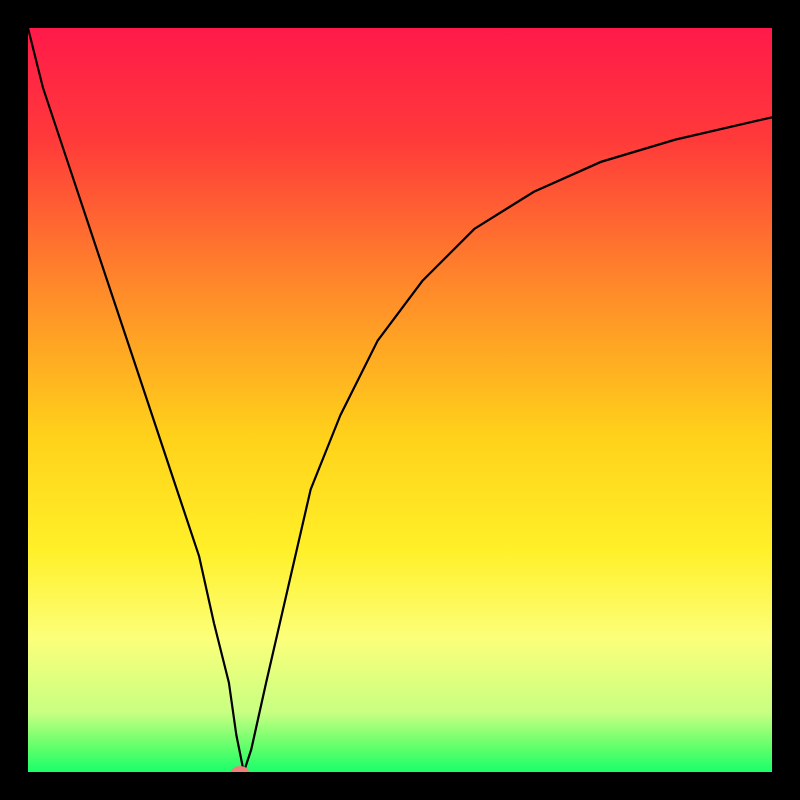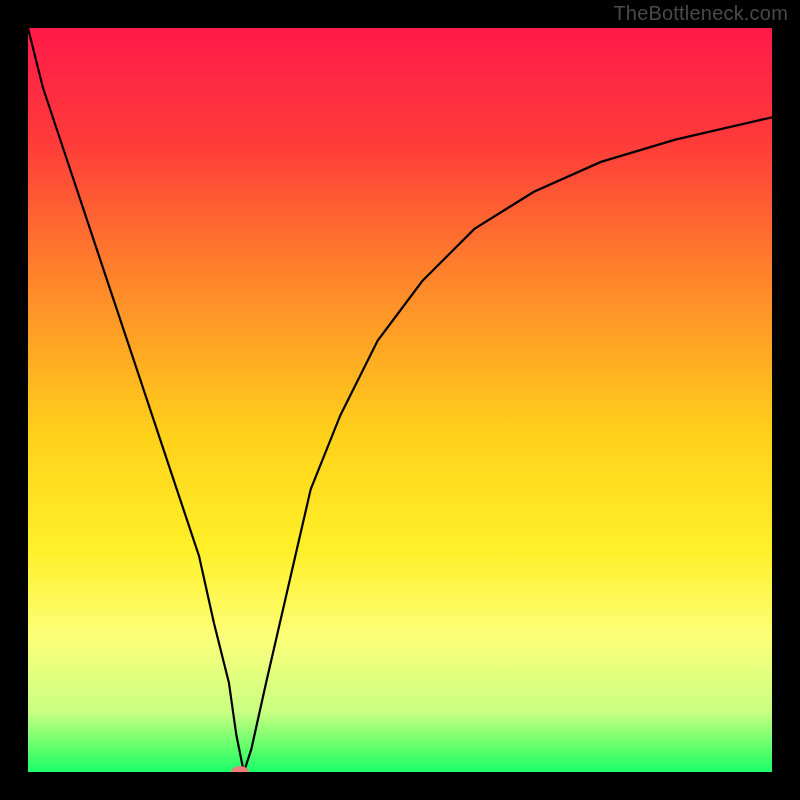--- a/index.html
+++ b/index.html
@@ -32,21 +32,20 @@
   svg {
     position: absolute;
     top: 28px;
     left: 28px;
   }
 </style>
 </head>
 <body>
 
 <div class="frame">
-  <div class="watermark">TheBottleneck.com</div>
   <svg id="chart-svg" width="744" height="744" viewBox="0 0 744 744">
     <defs>
       <linearGradient id="bg-grad" x1="0" y1="0" x2="0" y2="1">
           <stop offset="0%" stop-color="#ff1a4a"></stop>
           <stop offset="15%" stop-color="#ff3a3a"></stop>
           <stop offset="35%" stop-color="#ff8a2a"></stop>
           <stop offset="55%" stop-color="#ffd21a"></stop>
           <stop offset="70%" stop-color="#fff028"></stop>
           <stop offset="82%" stop-color="#fcff7a"></stop>
           <stop offset="92%" stop-color="#c8ff82"></stop>

